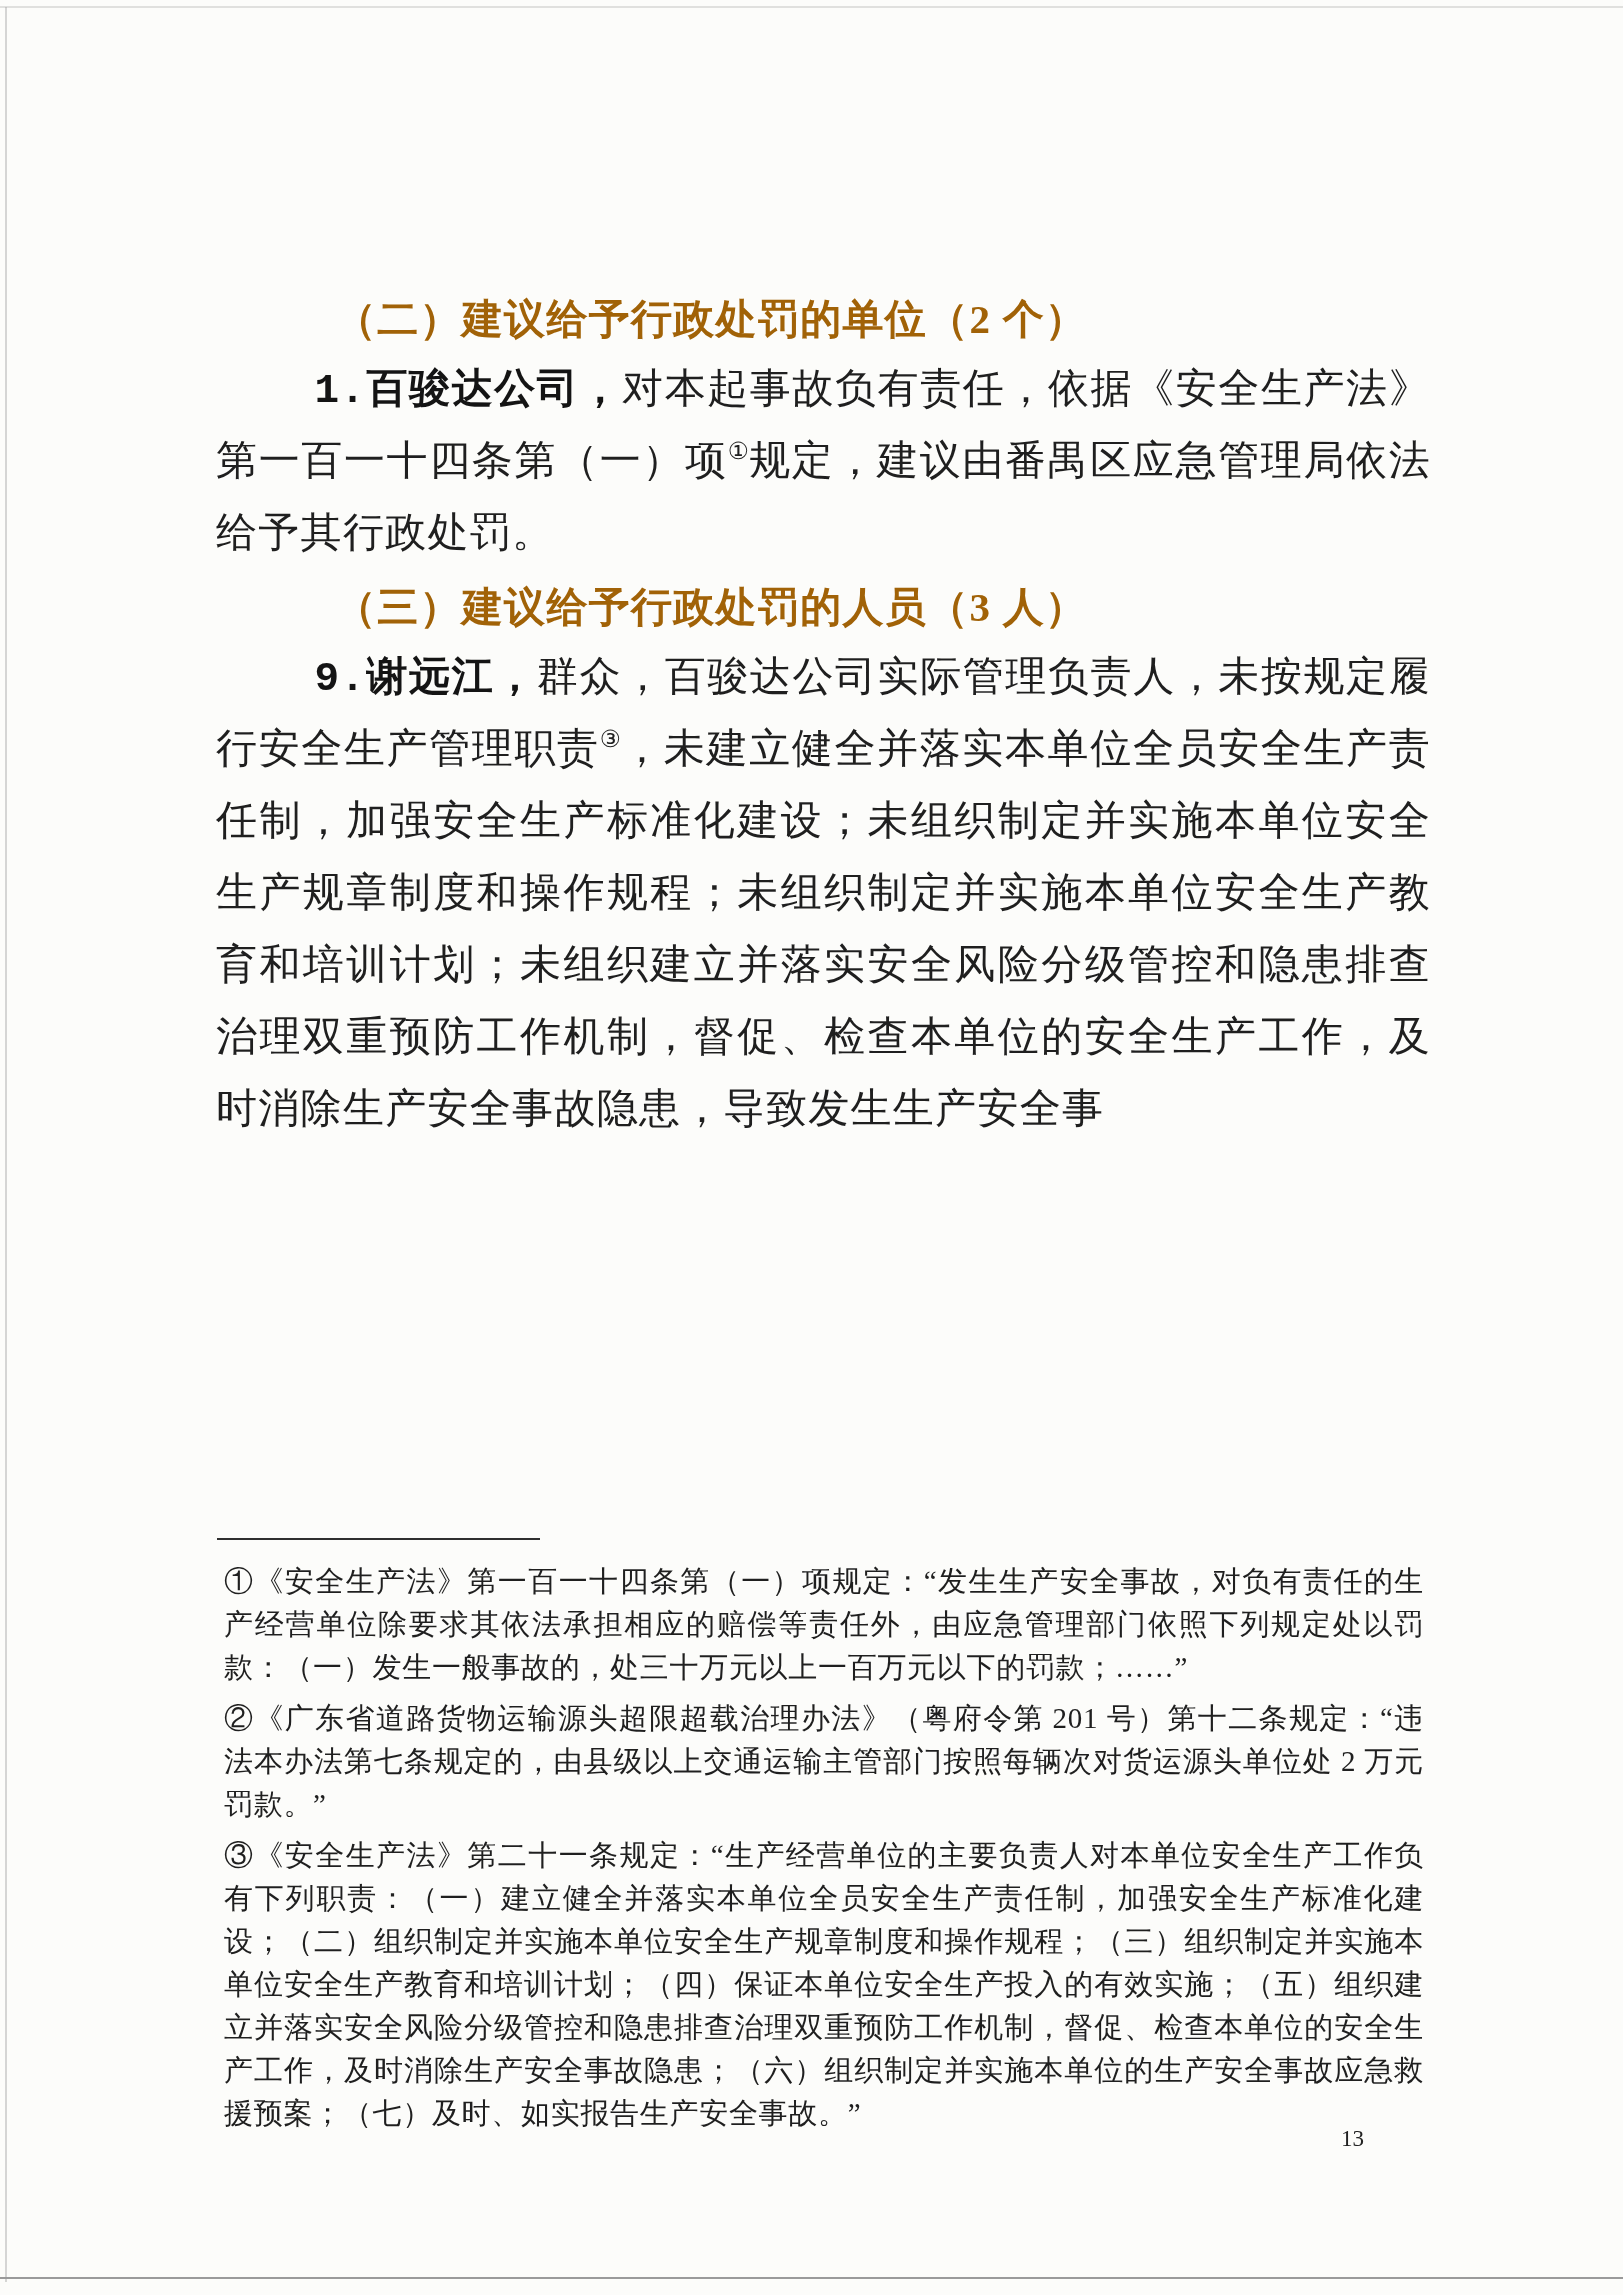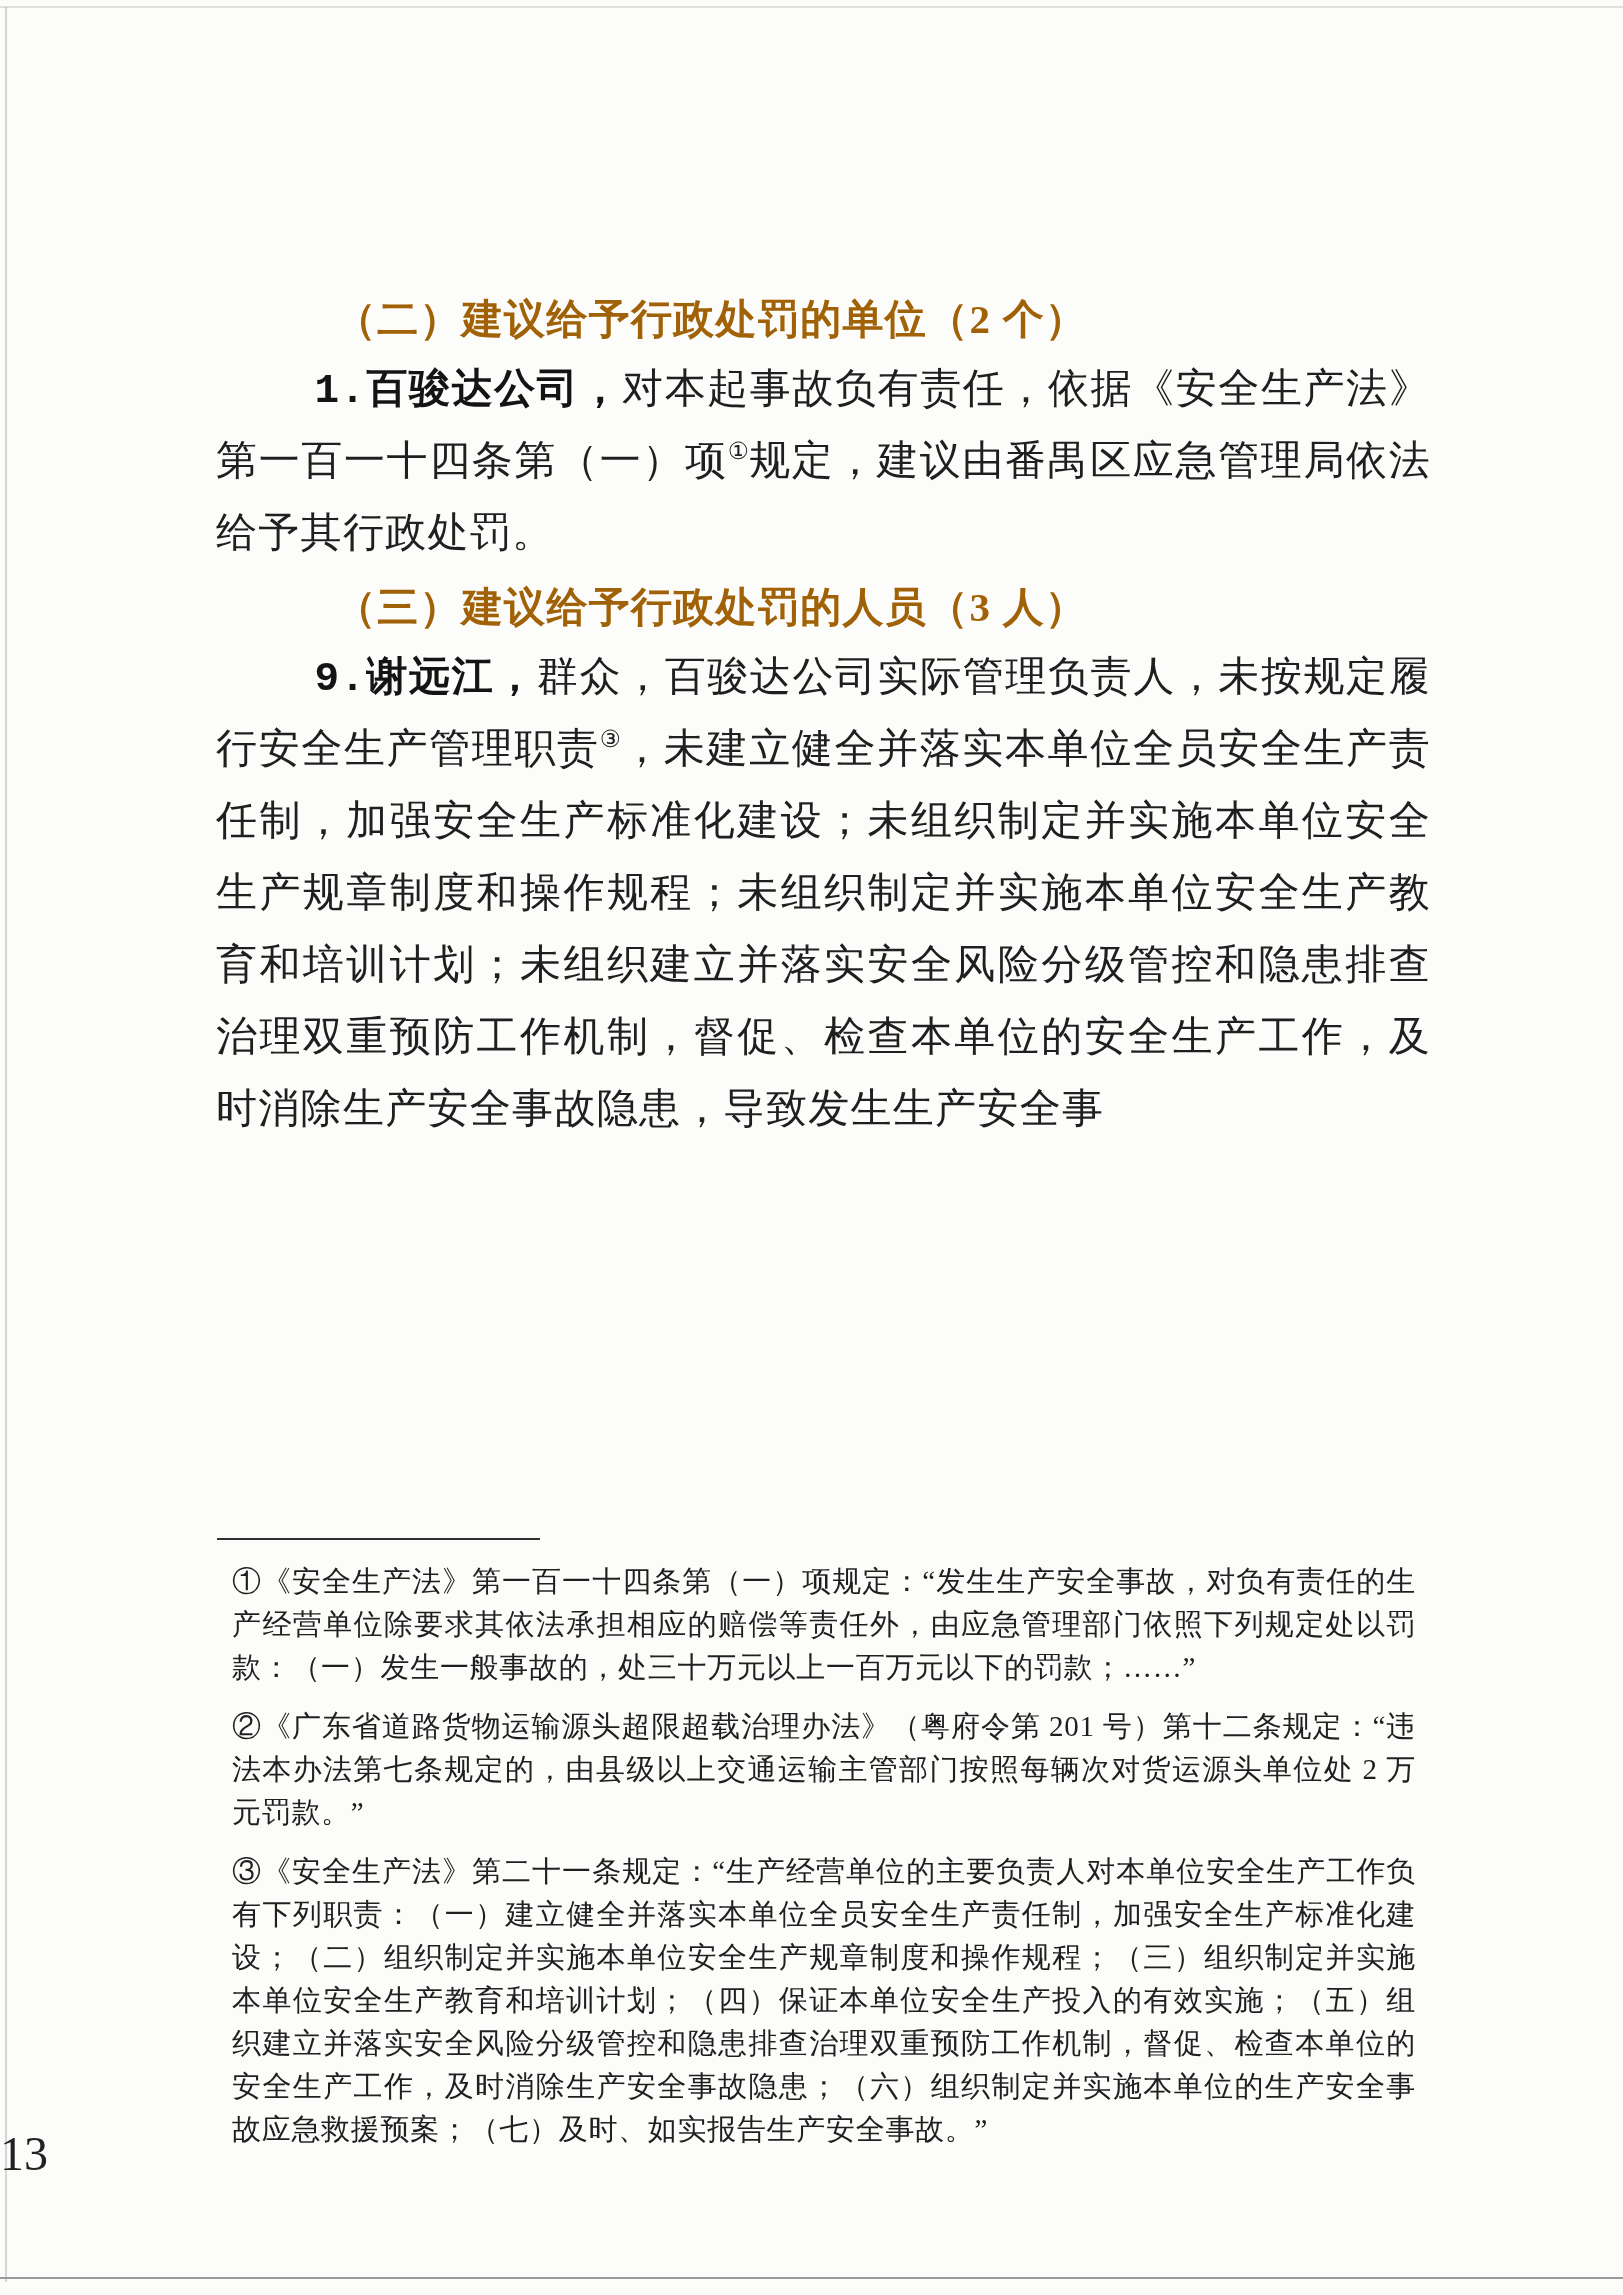--- a/index.html
+++ b/index.html
@@ -80,32 +80,32 @@
     width: 323px;
     height: 0;
     border-top: 2.6px solid #2f2f2f;
     margin: 0 0 19.6px 1.3px;
   }
   .footnote {
     font-size: 29px;
     line-height: 43px;
     letter-spacing: 0.7px;
     text-align: justify;
-    margin: 16px;
+    margin: 8px;
   }
   .footnote .fn-marker {
     letter-spacing: 0.7px;
   }
   .page-number {
     position: absolute;
     top: 2126px;
     left: 0;
     width: 1364px;
-    text-align: left;
-    font-size: 48px;
+    text-align: right;
+    font-size: 23px;
     color: #222;
   }
 </style>
 </head>
 <body>
 
 <div class="page">
   <div class="scan-edge-left"></div>
   <div class="scan-edge-top"></div>
   <div class="scan-edge-bottom"></div>

